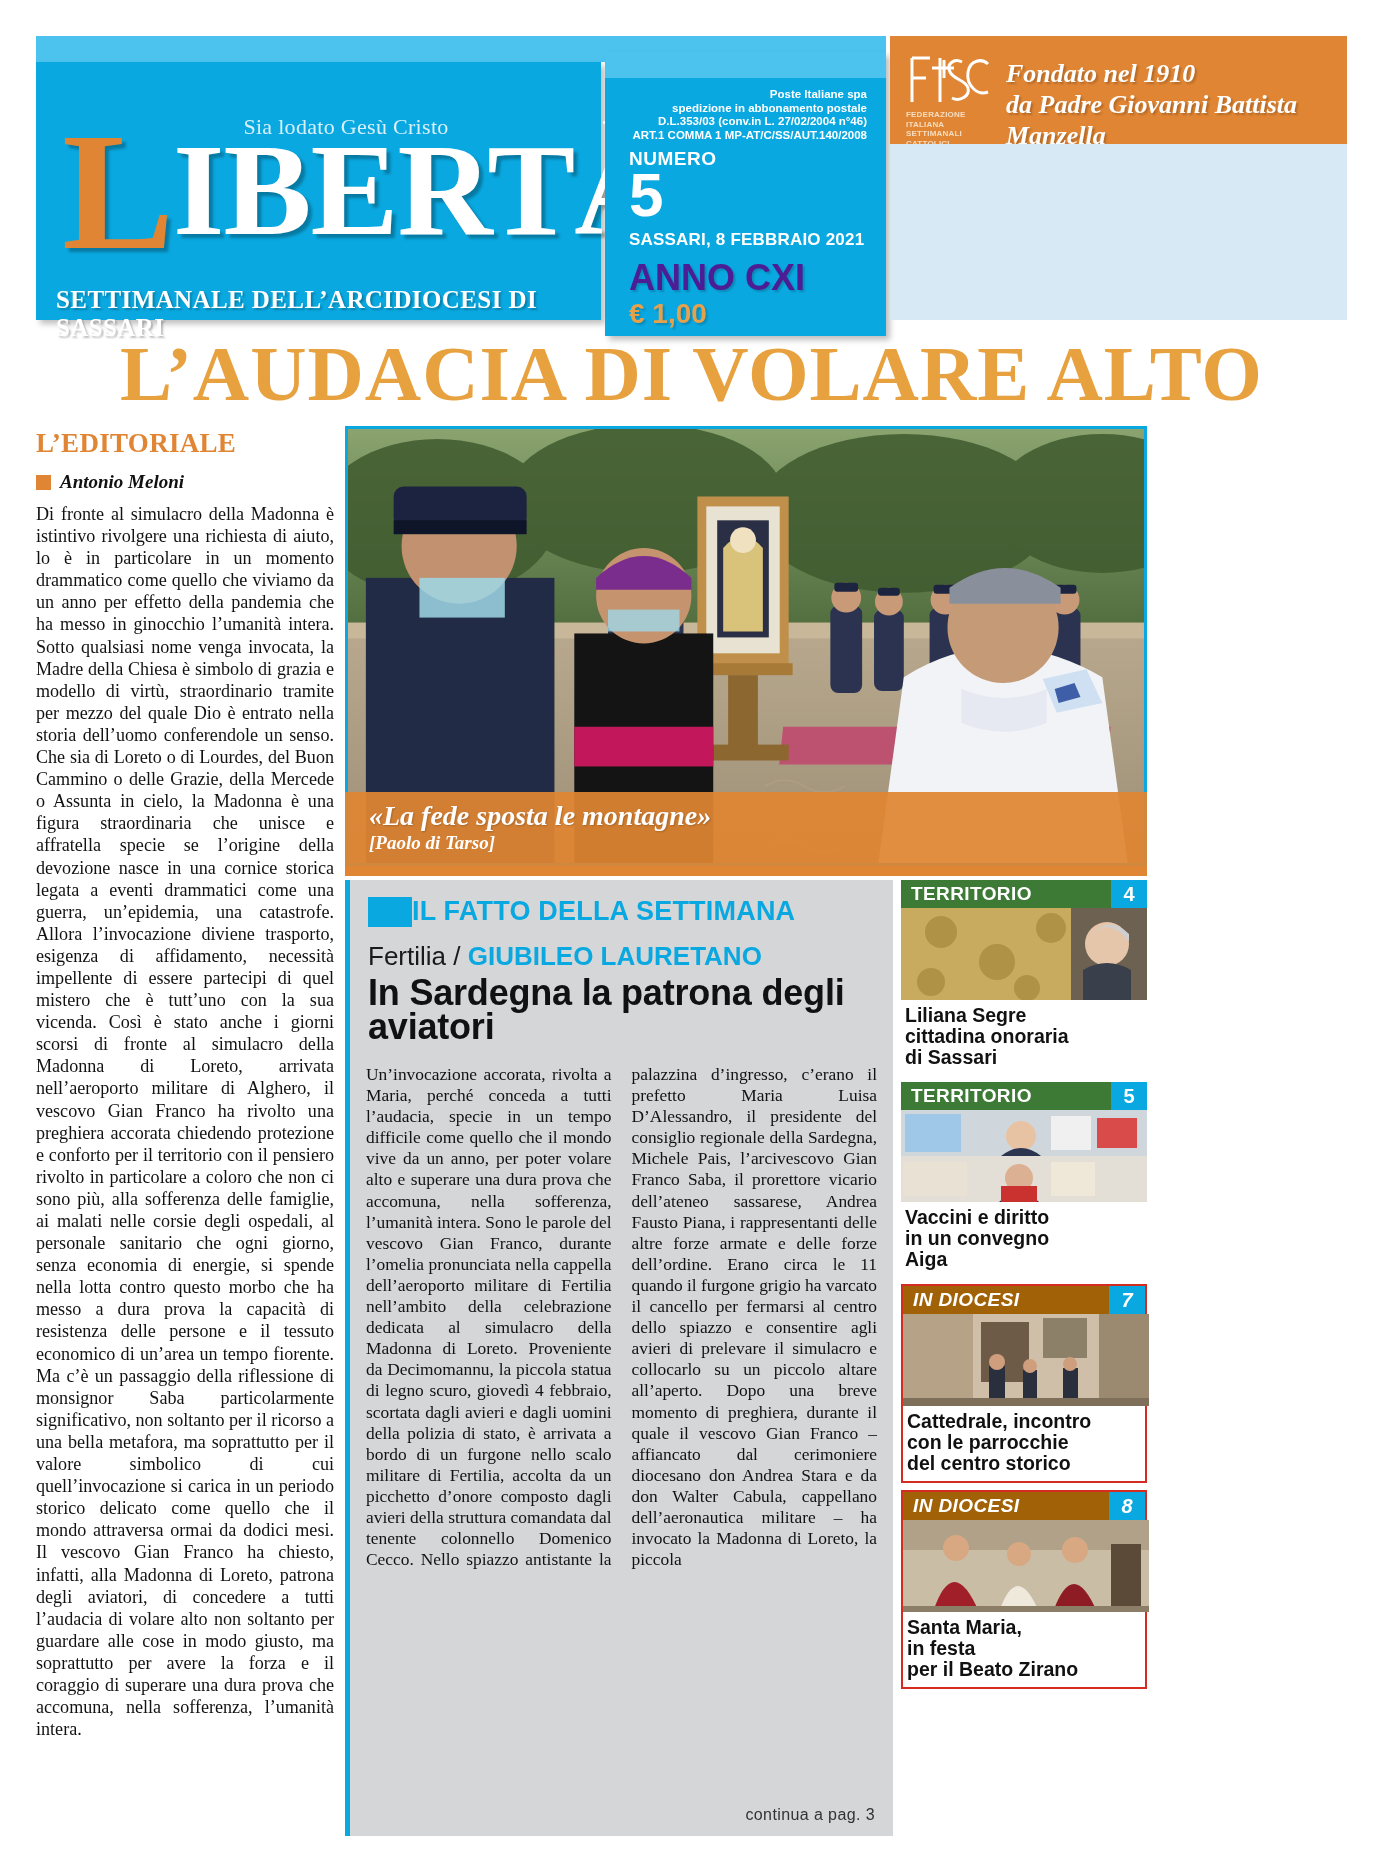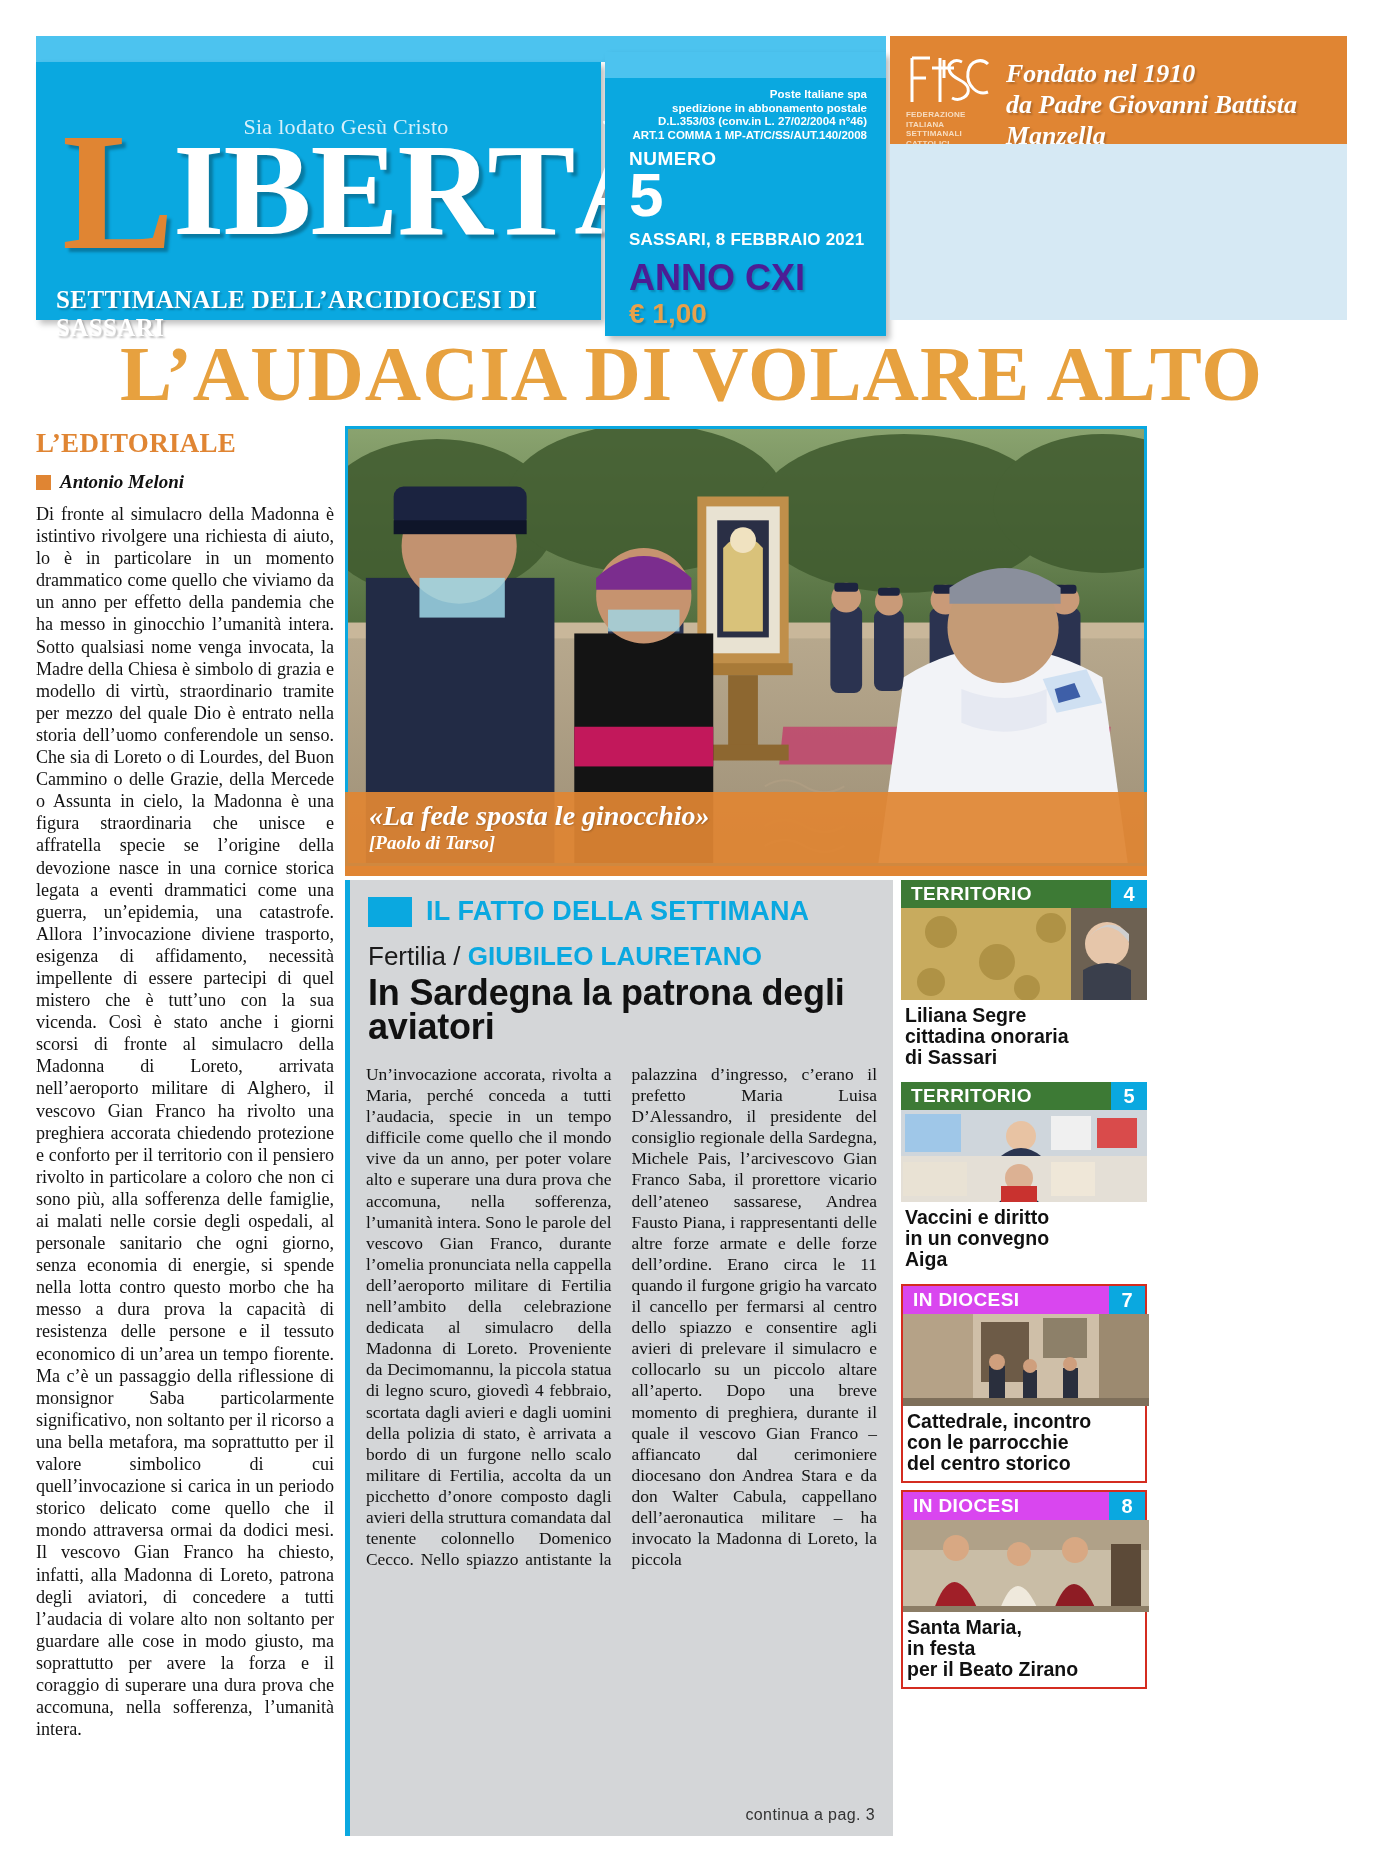--- a/index.html
+++ b/index.html
@@ -46,38 +46,38 @@
 
   
   .hero{position:absolute;left:345px;top:426px;width:802px;height:440px;overflow:hidden;border:3px solid #0aa8e0;box-sizing:border-box;background:#2c3a52;}
   .hero-caption{position:absolute;left:345px;top:792px;width:802px;height:74px;background:rgba(224,133,51,.93);box-sizing:border-box;padding:8px 0 0 24px;}
   .hc1{color:#ffffff;font-family:"Liberation Serif",serif;font-style:italic;font-weight:700;font-size:28px;line-height:32px;text-shadow:1px 1px 2px rgba(0,0,0,.2);}
   .hc2{color:#ffffff;font-family:"Liberation Serif",serif;font-style:italic;font-weight:700;font-size:19px;line-height:22px;}
   .hero-rule{position:absolute;left:345px;top:866px;width:802px;height:10px;background:#e08533;}
 
   
   .feature{position:absolute;left:345px;top:880px;width:548px;height:956px;background:#d4d6d8;border-left:5px solid #0aa8e0;box-sizing:border-box;padding:14px 16px 10px 16px;}
-  .feat-head{display:flex;align-items:center;gap:14px;margin:2px 0 14px 2px;}
+  .feat-head{display:flex;align-items:center;margin:2px 0 14px 2px;}
   .sq-cyan{width:44px;height:30px;background:#0aa8e0;flex:0 0 auto;}
   .feat-head span{font-family:"Liberation Sans",sans-serif;font-weight:700;font-size:27px;color:#0aa8e0;letter-spacing:.2px;}
   .feat-kicker{font-family:"Liberation Sans",sans-serif;font-size:26px;color:#1a1a1a;margin:0 0 4px 2px;}
   .feat-kicker b{font-weight:700;color:#0aa8e0;}
   .feat-title{font-family:"Liberation Sans",sans-serif;font-weight:700;font-size:36px;line-height:34px;color:#111;margin:0 0 20px 2px;letter-spacing:-.2px;}
   .feat-cols{columns:2;column-gap:20px;font-family:"Liberation Serif",serif;font-size:17.4px;line-height:21.1px;text-align:justify;color:#121212;hyphens:auto;}
   .continua{position:absolute;right:18px;bottom:12px;font-family:"Liberation Sans",sans-serif;font-size:16px;color:#333;letter-spacing:.4px;}
 
   
   .rail{position:absolute;left:901px;top:880px;width:246px;}
   .rail-box{position:relative;width:246px;margin-bottom:7px;background:#fff;}
   .rail-head{position:relative;height:28px;display:flex;align-items:center;padding-left:10px;box-sizing:border-box;}
   .rail-head span{font-family:"Liberation Sans",sans-serif;font-weight:700;font-size:19px;color:#fff;letter-spacing:.4px;}
   .rail-num{position:absolute;right:0;top:0;width:36px;height:28px;display:flex;align-items:center;justify-content:center;font-family:"Liberation Sans",sans-serif;font-weight:700;font-size:20px;color:#fff;}
   .rail-thumb{width:246px;height:92px;overflow:hidden;position:relative;background:#777;}
   .rail-cap{font-family:"Liberation Sans",sans-serif;font-weight:700;font-size:19.5px;line-height:21px;color:#111;padding:5px 4px 7px 4px;}
-  .green{background:#3d7a35;} .red{background:#d946ef;}
+  .green{background:#3d7a35;} .red{background:#a16207;font-style:italic;}
   .numgreen{background:#0aa8e0;} .numred{background:#0aa8e0;}
   .rail-frame{border:2px solid #d42c20;box-sizing:border-box;width:246px;}
 
   
   .ph{position:absolute;inset:0;}
 </style>
 </head>
 <body>
 
 <div class="page">
@@ -226,21 +226,21 @@
       <g stroke="#b6a286" stroke-width="2" opacity=".5" fill="none">
         <path d="M420 360 q20 -12 40 0 t40 0"></path>
           <path d="M420 380 q20 -12 40 0 t40 0"></path>
         <path d="M420 400 q20 -12 40 0 t40 0"></path>
           <path d="M420 420 q20 -12 40 0 t40 0"></path>
       </g>
     </svg>
   </div>
 
   <div class="hero-caption">
-    <div class="hc1">«La fede sposta le ginocchio»</div>
+    <div class="hc1">«La fede sposta le montagne»</div>
     <div class="hc2">[Paolo di Tarso]</div>
   </div>
   <div class="hero-rule"></div>
 
   <div class="feature">
     <div class="feat-head">
       <div class="sq-cyan"></div>
       <span>IL FATTO DELLA SETTIMANA</span>
     </div>
     <div class="feat-kicker"><span>Fertilia / </span><b>GIUBILEO LAURETANO</b></div>

